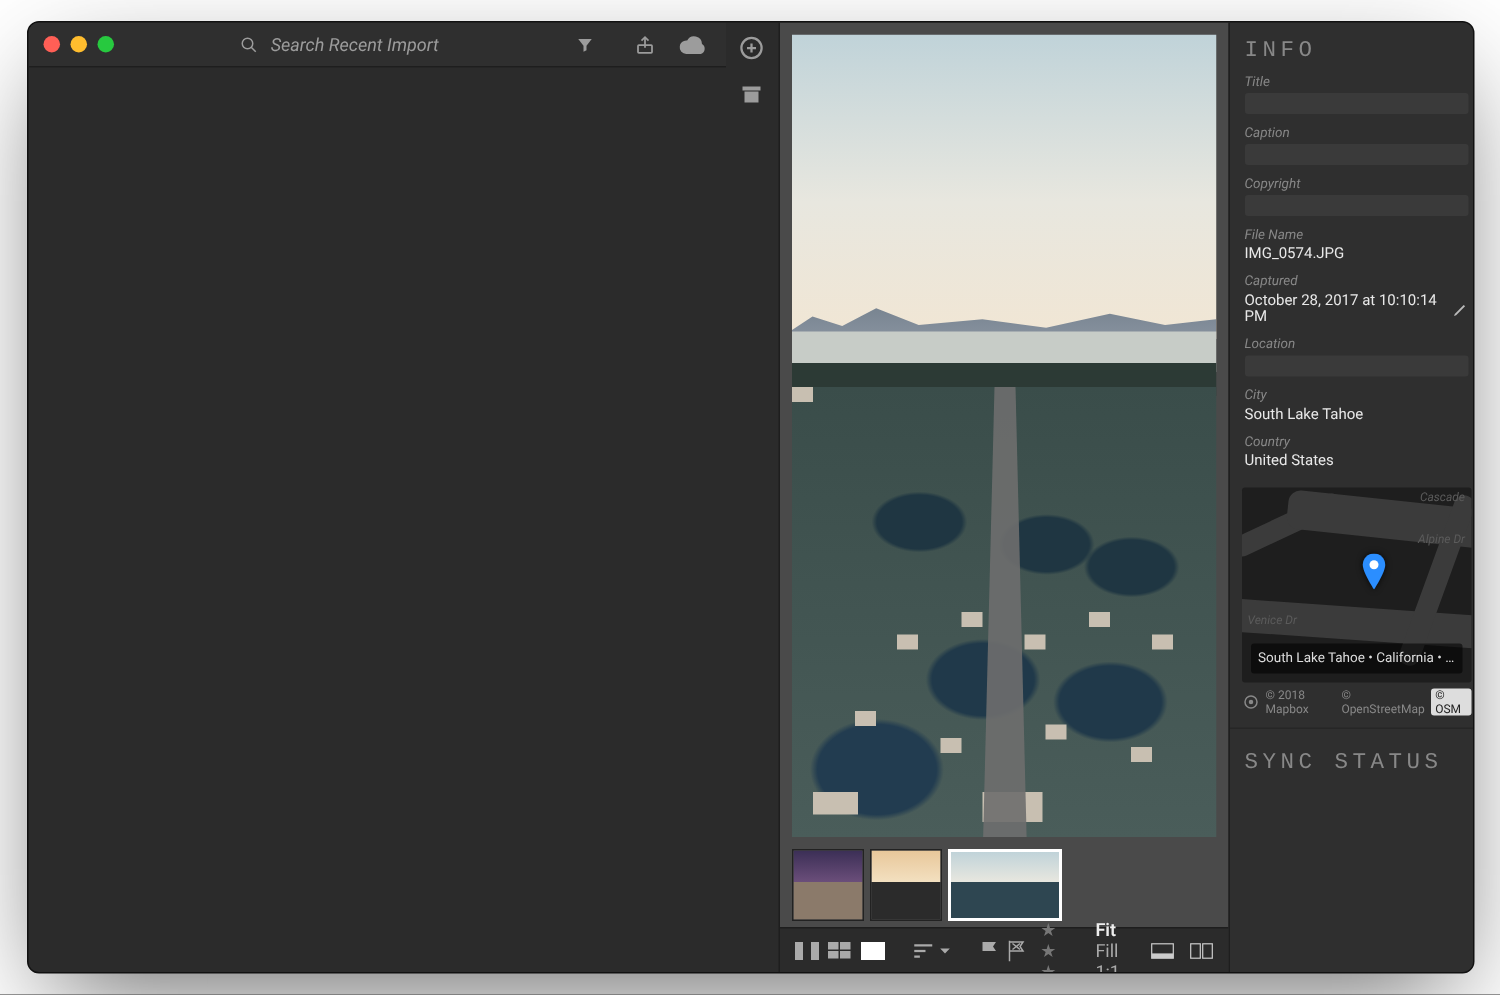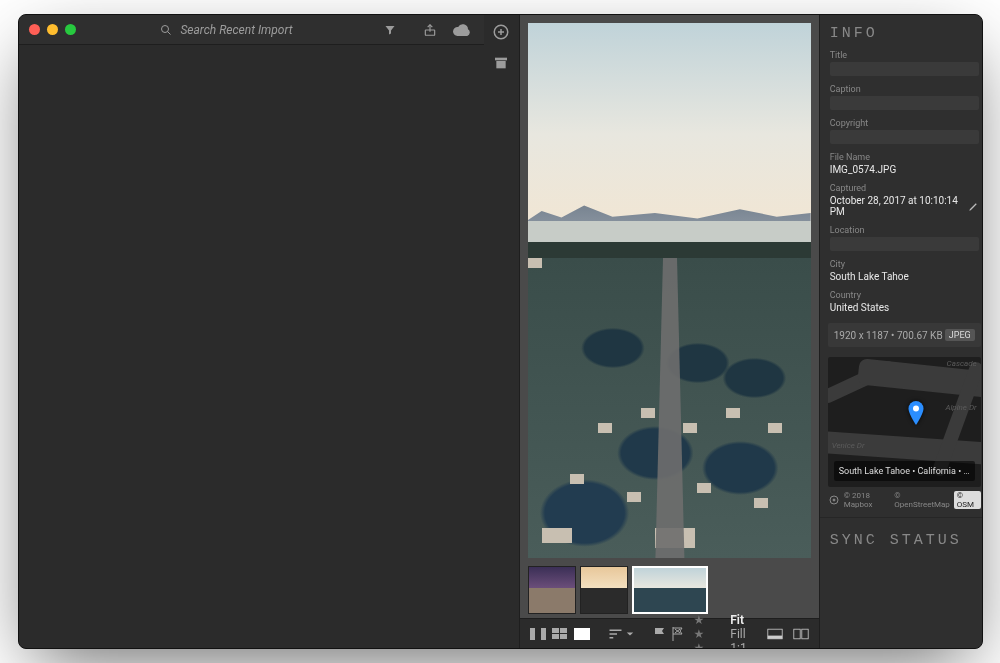--- a/index.html
+++ b/index.html
@@ -118,21 +118,21 @@
     overflow-y:auto;
     font-size:10px;
     display:flex; flex-direction:column;
   }
   .panel-section-title{
     letter-spacing:3px; color:#888; font-size:15px;
     padding:10px 10px 6px 10px;
     font-family:Liberation Mono, monospace;
   }
   .field{padding:2px 10px 6px 10px;}
-  .field-label{color:#888; font-size:9px; margin-bottom:2px;}
+  .field-label{color:#888; font-size:9px; margin-bottom:2px;font-style:italic;}
   .field-input{height:14px;background:#3a3a3a;border-radius:2px;}
   .field-value{color:#e8e8e8;font-size:10px;}
   .captured-row{display:flex;align-items:center;justify-content:space-between;}
   .dim-row{
     margin:4px 8px; padding:6px; background:#383838; border-radius:2px;
     display:flex; justify-content:space-between; align-items:center; color:#aaa;
   }
   .jpeg-badge{background:#555;color:#ddd;border-radius:2px;padding:1px 4px;font-size:9px;}
   .map{
     margin:6px 8px 0 8px; height:130px; background:#1e1e1e; position:relative;
@@ -353,36 +353,28 @@
 
       <div class="field">
         <div class="field-label">City</div>
         <div class="field-value">South Lake Tahoe</div>
       </div>
       <div class="field">
         <div class="field-label">Country</div>
         <div class="field-value">United States</div>
       </div>
 
-      <div class="dim-row">
-        <span>
-          <span>1920 x 1187</span>
-          <span> • </span>
-          <span>700.67 KB</span>
-        </span>
-        <span class="jpeg-badge">JPEG</span>
-      </div>
 
       <div class="map">
         <div class="street s1"></div>
           <div class="street s2"></div>
         <div class="street s3"></div>
           <div class="street s4"></div>
         <div class="lbl" style="right:4px;top:2px">Cascade</div>
-        <div class="lbl" style="right:4px;top:46px">Alpine Dr</div>
+        <div class="lbl" style="right:4px;top:30px">Alpine Dr</div>
         <div class="lbl" style="left:4px;top:84px">Venice Dr</div>
         <div class="pin">
           <svg width="18" height="24" viewBox="0 0 24 32">
               <path fill="#2b8eff" d="M12 0a10 10 0 0 0-10 10c0 7 10 22 10 22s10-15 10-22A10 10 0 0 0 12 0z"></path>
               <circle cx="12" cy="10" r="4" fill="#fff"></circle>
             </svg>
         </div>
         <div class="map-caption">South Lake Tahoe • California • U…</div>
       </div>
       <div class="map-attrib">

